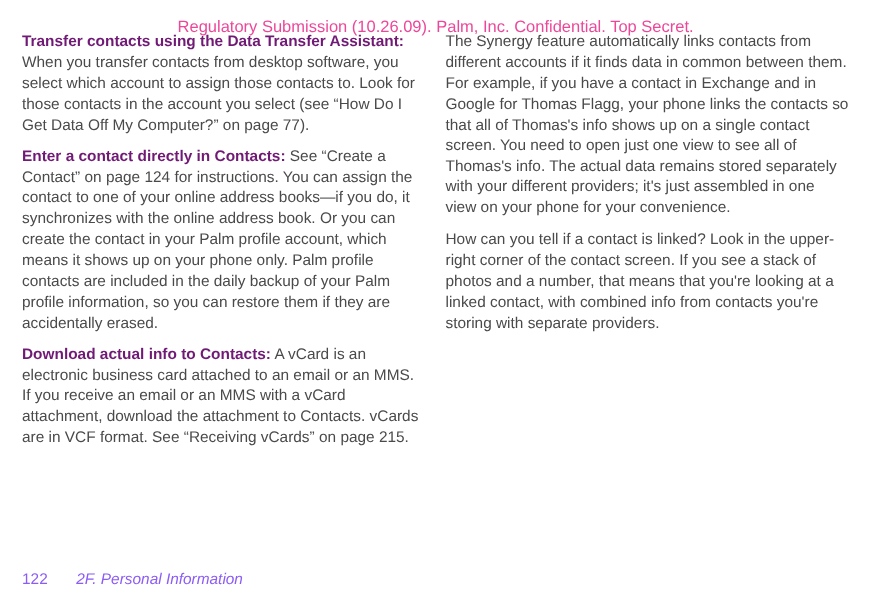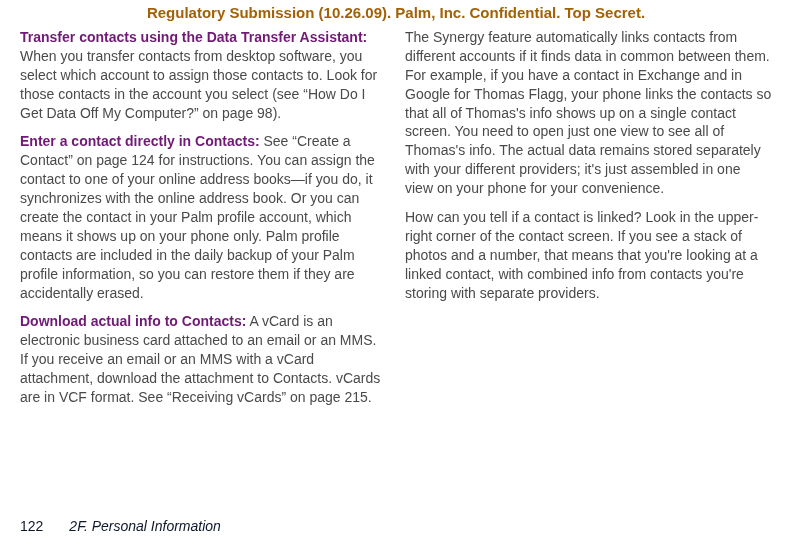--- a/index.html
+++ b/index.html
@@ -5,27 +5,27 @@
     * { margin: 0; padding: 0; box-sizing: border-box; }
     html, body { width: 792px; height: 546px; }
     body {
       font-family: Helvetica, Arial, sans-serif;
       color: #4a4a4a;
       position: relative;
       background: #fff;
     }
     .banner {
       position: absolute;
-      top: 4px;
+      top: 16px;
       left: 0;
       width: 100%;
       text-align: center;
       font-size: 15px;
-      color: #a16207;
-      font-weight: 700;
+      color: #ec4899;
+      font-weight: 400;
     }
     .page {
       padding: 28px 20px 20px 20px;
       display: flex;
       gap: 18px;
     }
     .col {
       width: 368px;
     }
     .right .heading {
@@ -44,37 +44,37 @@
     .lead {
       font-weight: 700;
       color: #701a75;
     }
     .footer {
       position: absolute;
       bottom: 12px;
       left: 20px;
       font-size: 14px;
       font-style: italic;
-      color: #0f172a;
+      color: #8b5cf6;
     }
     .footer .pg {
       font-style: normal;
       display: inline-block;
       margin-right: 26px;
     }
   </style>
 </head>
 <body>
 
 <div class="banner">Regulatory Submission (10.26.09). Palm, Inc. Confidential. Top Secret.</div>
 
 <div class="page">
   <div class="col left">
     <p class="para">
-      <span class="lead">Transfer contacts using the Data Transfer Assistant:</span><span> When you transfer contacts from desktop software, you select which account to assign those contacts to. Look for those contacts in the account you select (see “How Do I Get Data Off My Computer?” on page 98).</span>
+      <span class="lead">Transfer contacts using the Data Transfer Assistant:</span><span> When you transfer contacts from desktop software, you select which account to assign those contacts to. Look for those contacts in the account you select (see “How Do I Get Data Off My Computer?” on page 77).</span>
     </p>
     <p class="para">
       <span class="lead">Enter a contact directly in Contacts:</span><span> See “Create a Contact” on page 124 for instructions. You can assign the contact to one of your online address books—if you do, it synchronizes with the online address book. Or you can create the contact in your Palm profile account, which means it shows up on your phone only. Palm profile contacts are included in the daily backup of your Palm profile information, so you can restore them if they are accidentally erased.</span>
     </p>
     <p class="para">
       <span class="lead">Download actual info to Contacts:</span><span> A vCard is an electronic business card attached to an email or an MMS. If you receive an email or an MMS with a vCard attachment, download the attachment to Contacts. vCards are in VCF format. See “Receiving vCards” on page 215.</span>
     </p>
   </div>
 
   <div class="col right">

